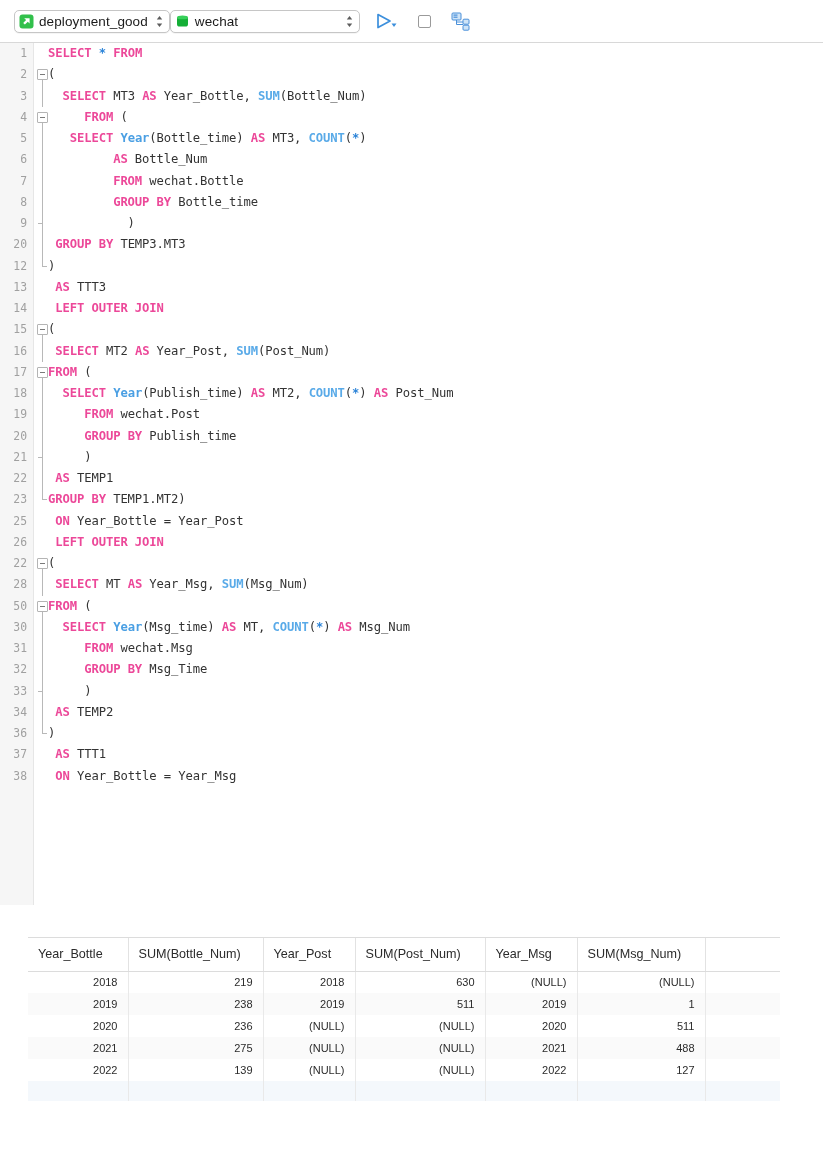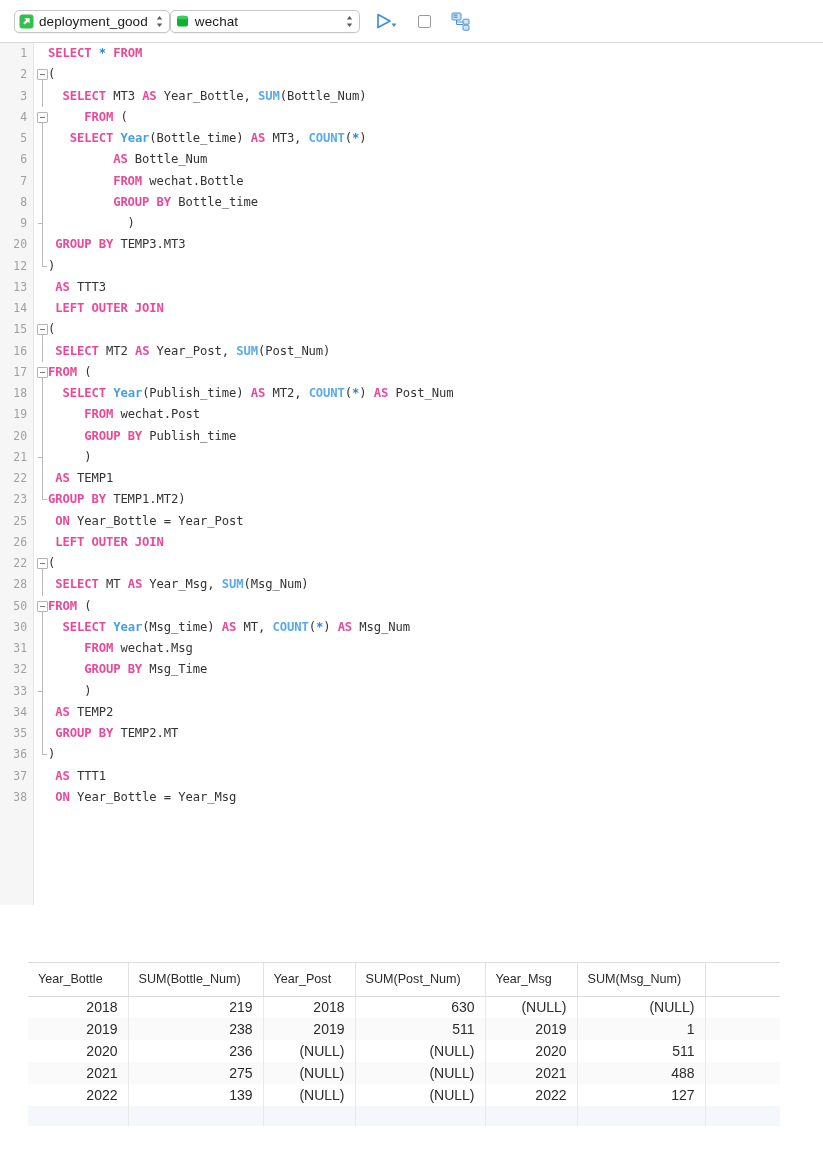--- a/index.html
+++ b/index.html
@@ -135,21 +135,21 @@
   }
   .fold-tick {
     position: absolute; left: 38px; top: 10px;
     width: 5px; height: 1px;
     background: #b8b8b8;
   }
 
   
   #results {
     position: absolute;
-    left: 0; top: 962px;
+    left: 0; top: 937px;
     width: 780px; height: 195px;
     background: #ffffff;
     overflow: hidden;
   }
   #results-top-rule {
     position: absolute; left: 28px; top: 0;
     width: 795px; height: 1px; background: #dcdcdc;
   }
   table.grid {
     position: absolute; left: 28px; top: 1px;
@@ -165,21 +165,21 @@
     text-align: left;
     padding: 0 10px;
     border-bottom: 1px solid #dcdcdc;
     border-right: 1px solid #e2e2e2;
     background: #ffffff;
     white-space: nowrap;
   }
   table.grid th:last-child { border-right: none; }
   table.grid td {
     height: 22px;
-    font-size: 14px;
+    font-size: 11px;
     color: #2b2b2b;
     text-align: right;
     padding: 0 10px;
     border-right: 1px solid #e9e9e9;
     white-space: nowrap;
   }
   table.grid td:last-child { border-right: none; }
   table.grid tr.alt td { background: #fafafa; }
   .null-val { color: #b6b6b6; }
   tr.filler td { height: 20px; background: #f4f8fc !important; }
@@ -275,21 +275,20 @@
       <div class="code-line"><span class="lnum">25</span><span class="ltext"> <span class="kw">ON</span> Year_Bottle = Year_Post</span></div>
       <div class="code-line"><span class="lnum">26</span><span class="ltext"> <span class="kw">LEFT OUTER JOIN</span></span></div>
       <div class="code-line"><span class="lnum">22</span><span class="fold-box"></span><span class="fold-line" style="top: 16px; height: 6px;"></span><span class="ltext">(</span></div>
       <div class="code-line"><span class="lnum">28</span><span class="fold-line"></span><span class="ltext"> <span class="kw">SELECT</span> MT <span class="kw">AS</span> Year_Msg, <span class="agg">SUM</span>(Msg_Num)</span></div>
       <div class="code-line"><span class="lnum">50</span><span class="fold-box"></span><span class="fold-line" style="top: 16px; height: 6px;"></span><span class="ltext"><span class="kw">FROM</span> (</span></div>
       <div class="code-line"><span class="lnum">30</span><span class="fold-line"></span><span class="ltext">  <span class="kw">SELECT</span> <span class="fn">Year</span>(Msg_time) <span class="kw">AS</span> MT, <span class="agg">COUNT</span>(<span class="op">*</span>) <span class="kw">AS</span> Msg_Num</span></div>
       <div class="code-line"><span class="lnum">31</span><span class="fold-line"></span><span class="ltext">     <span class="kw">FROM</span> wechat.Msg</span></div>
       <div class="code-line"><span class="lnum">32</span><span class="fold-line"></span><span class="ltext">     <span class="kw">GROUP BY</span> Msg_Time</span></div>
       <div class="code-line"><span class="lnum">33</span><span class="fold-line"></span><span class="fold-tick"></span><span class="ltext">     )</span></div>
       <div class="code-line"><span class="lnum">34</span><span class="fold-line"></span><span class="ltext"> <span class="kw">AS</span> TEMP2</span></div>
-      <div class="code-line"><span class="lnum">35</span><span class="fold-line"></span><span class="ltext"> <span class="kw">GROUP BY</span> TEMP2.MT</span></div>
       <div class="code-line"><span class="lnum">36</span><span class="fold-end"></span><span class="ltext">)</span></div>
       <div class="code-line"><span class="lnum">37</span><span class="ltext"> <span class="kw">AS</span> TTT1</span></div>
       <div class="code-line"><span class="lnum">38</span><span class="ltext"> <span class="kw">ON</span> Year_Bottle = Year_Msg</span></div>
     </div>
 </div>
 
 <div id="results">
   <div id="results-top-rule"></div>
   <table class="grid">
     <thead>

